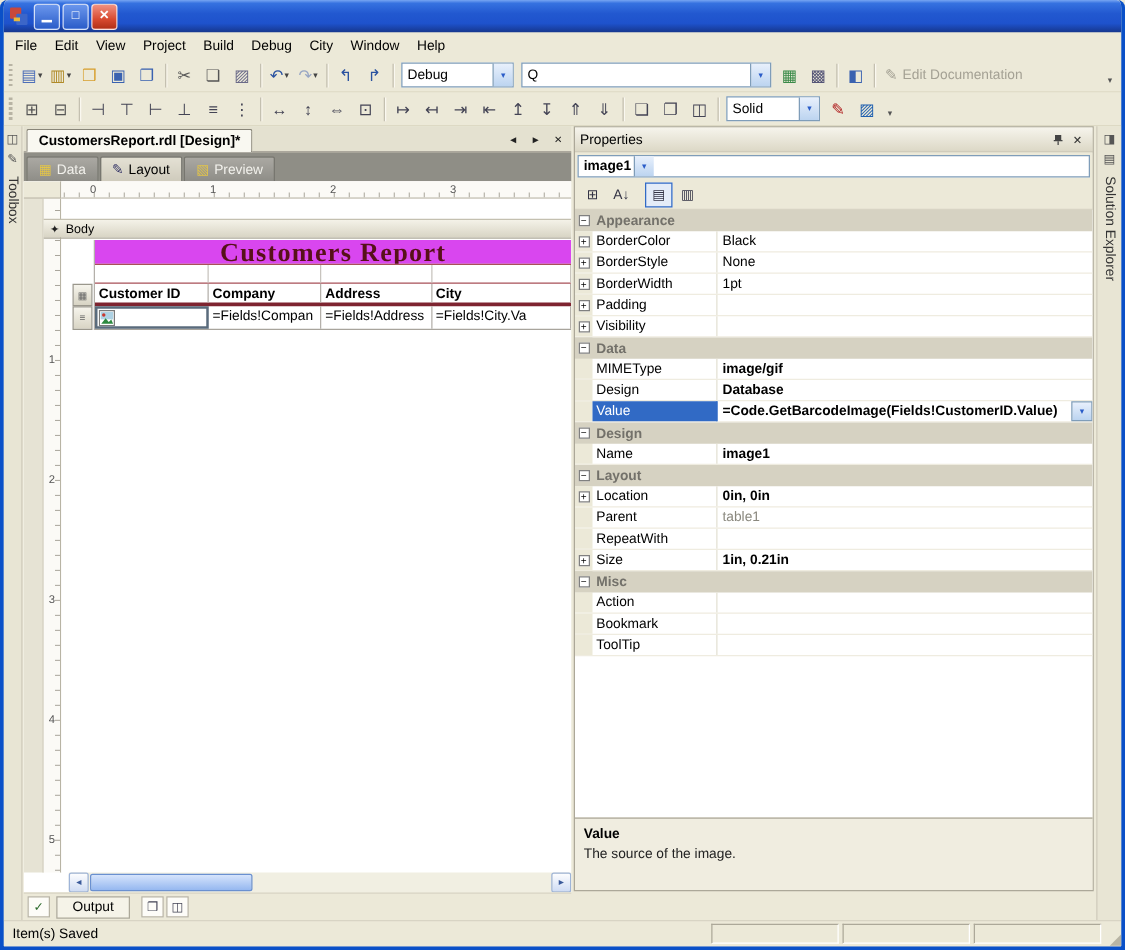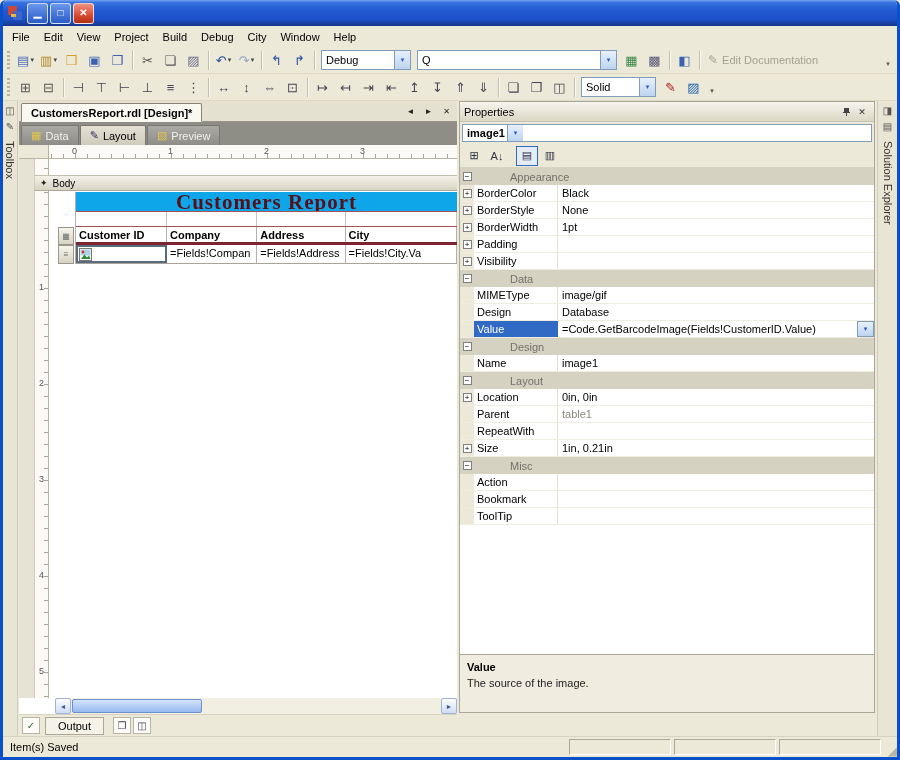--- a/index.html
+++ b/index.html
@@ -65,21 +65,21 @@
   .hnum{position:absolute;top:1px;font-size:9px;color:#555;}
   .margin-strip{position:absolute;left:0;top:14px;bottom:16px;width:16px;background:#E6E3D4;border-right:1px solid #D0CCBC;}
   .vruler{position:absolute;left:16px;top:14px;bottom:16px;width:14px;background:#FBFAF6;border-right:1px solid #B8B4A4;overflow:hidden;}
   .vruler .ticks{position:absolute;top:0;bottom:0;right:0;width:4px;background:repeating-linear-gradient(180deg,#A8A49A 0 1px,transparent 1px 12px);background-position-y:9px;}
   .vnum{position:absolute;left:4px;font-size:9px;color:#555;}
   .body-band{position:absolute;left:16px;right:0;top:30px;height:16px;background:linear-gradient(180deg,#F4F2E8,#D8D4C4);border-top:1px solid #C4C0B0;border-bottom:1px solid #AEAA9A;display:flex;align-items:center;gap:5px;padding:0 5px;z-index:3;font-size:10px;}
   .body-band .band-icon{font-size:9px;color:#222;}
   .canvas{position:absolute;left:30px;top:14px;right:0;bottom:16px;background:#fff;overflow:hidden;}
 
   .rtable{position:absolute;left:26px;top:33px;width:382px;border-left:1px solid #B4B0AA;}
-  .trow-title{height:19px;background:#0ea5e9;overflow:hidden;}
+  .trow-title{height:19px;background:#d946ef;overflow:hidden;}
   .ttitle-text{font-family:"Liberation Serif",serif;font-weight:bold;font-size:21px;color:#571019;text-align:center;line-height:25px;margin-top:-2px;letter-spacing:1px;white-space:nowrap;}
   .trow-spacer{height:16px;display:flex;border-top:1px solid #A85058;border-bottom:1px solid #A85058;}
   .trow-header{height:18px;display:flex;border-bottom:3px solid #7E2430;font-weight:bold;}
   .trow-detail{height:19px;display:flex;border-bottom:1px solid #A8A49C;}
   .tcell{border-right:1px solid #B4B0AA;padding:1px 3px;white-space:nowrap;overflow:hidden;line-height:14px;}
   .trow-spacer .tcell{border-right-color:#C8C4BE;}
   .timg{position:relative;border:2px solid #5A6B7C;padding:1px;}
   .row-handle{position:absolute;left:9px;width:16px;background:linear-gradient(180deg,#F6F4EC,#D8D4C4);border:1px solid #9A978C;display:flex;align-items:center;justify-content:center;font-size:8px;color:#666;}
   .row-handle.h1{top:68px;height:18px;}
   .row-handle.h2{top:86px;height:19px;}
@@ -110,24 +110,24 @@
   .pt-btn.pressed{background:#E4ECF8;border:1px solid #316AC5;}
   .pt-gap{width:6px;}
 
   .prop-grid{flex:1;background:#fff;overflow:hidden;}
   .prow{display:flex;height:17px;align-items:stretch;}
   .prow:not(.pcat){border-bottom:1px solid #EFECE0;}
   .pstrip{width:14px;flex:none;background:#ECE9D8;display:flex;align-items:center;justify-content:center;}
   .pexp{width:9px;height:9px;border:1px solid #808080;background:#fff;font-size:8px;line-height:7px;text-align:center;color:#000;}
   .prow.pcat{background:#D6D2C2;}
   .prow.pcat .pstrip{background:#D6D2C2;}
-  .pcat-label{flex:1;display:flex;align-items:center;font-weight:normal;color:#73716A;padding-left:3px;margin-left:33px;}
-  .plabel{width:84px;flex:none;display:flex;align-items:center;padding-left:3px;border-right:1px solid #E4E1D4;white-space:nowrap;overflow:hidden;}
+  .pcat-label{flex:1;display:flex;align-items:center;font-weight:bold;color:#73716A;padding-left:3px;}
+  .plabel{width:100px;flex:none;display:flex;align-items:center;padding-left:3px;border-right:1px solid #E4E1D4;white-space:nowrap;overflow:hidden;}
   .pvalue{flex:1;display:flex;align-items:center;padding-left:4px;white-space:nowrap;overflow:hidden;}
-  .pvalue.bold{font-weight:normal;}
+  .pvalue.bold{font-weight:bold;}
   .pvalue.muted{color:#8A887E;}
   .prow.psel .plabel{background:#316AC5;color:#fff;border-right-color:#316AC5;}
   .pdrop{width:17px;flex:none;background:linear-gradient(180deg,#E8F0FC,#BCD4F0);border:1px solid #7F9DB9;display:flex;align-items:center;justify-content:center;font-size:7px;color: #2A5CC8;}
 
   .prop-desc{height:58px;flex:none;background:#F0EDE0;border-top:1px solid #ACA899;padding:6px 7px;}
   .pd-title{font-weight:bold;margin-bottom:4px;}
   .pd-text{color:#222;}
 
   
   .statusbar{position:absolute;bottom:0;left:0;right:0;height:21px;background:#ECE9D8;border-top:1px solid #D8D4C4;display:flex;align-items:center;padding-left:7px;}

